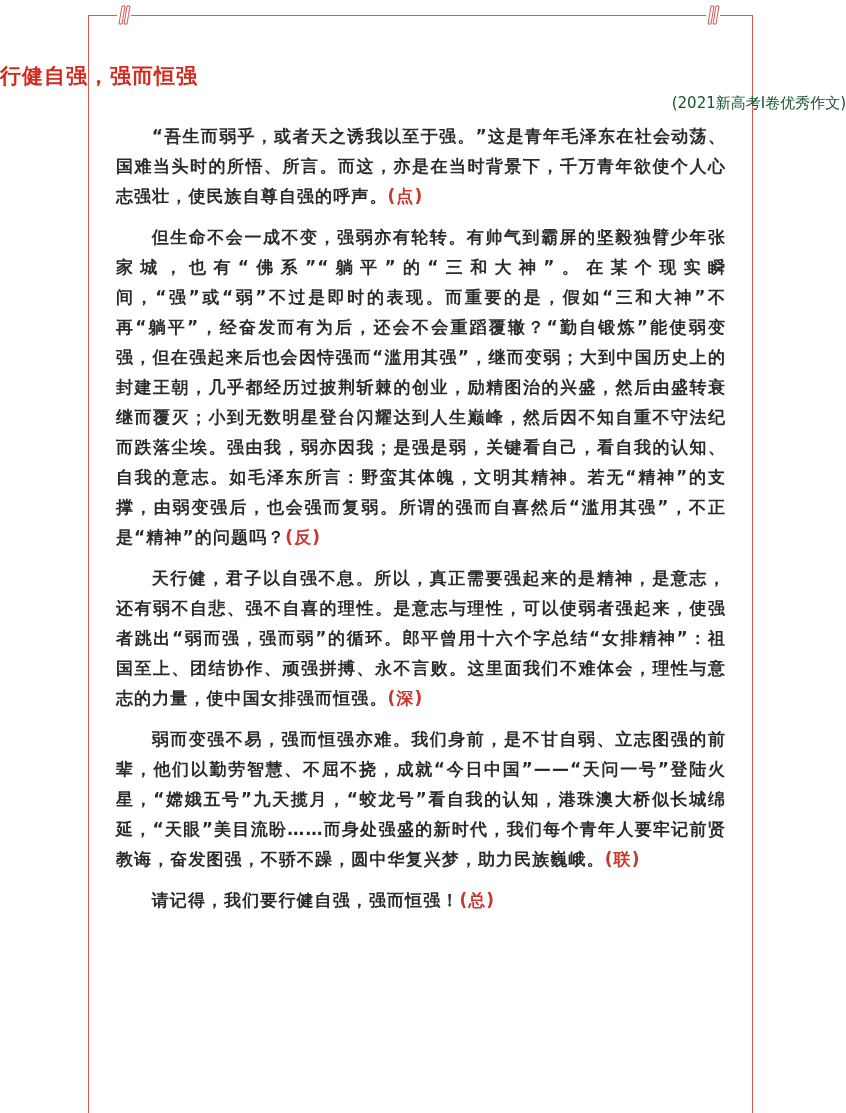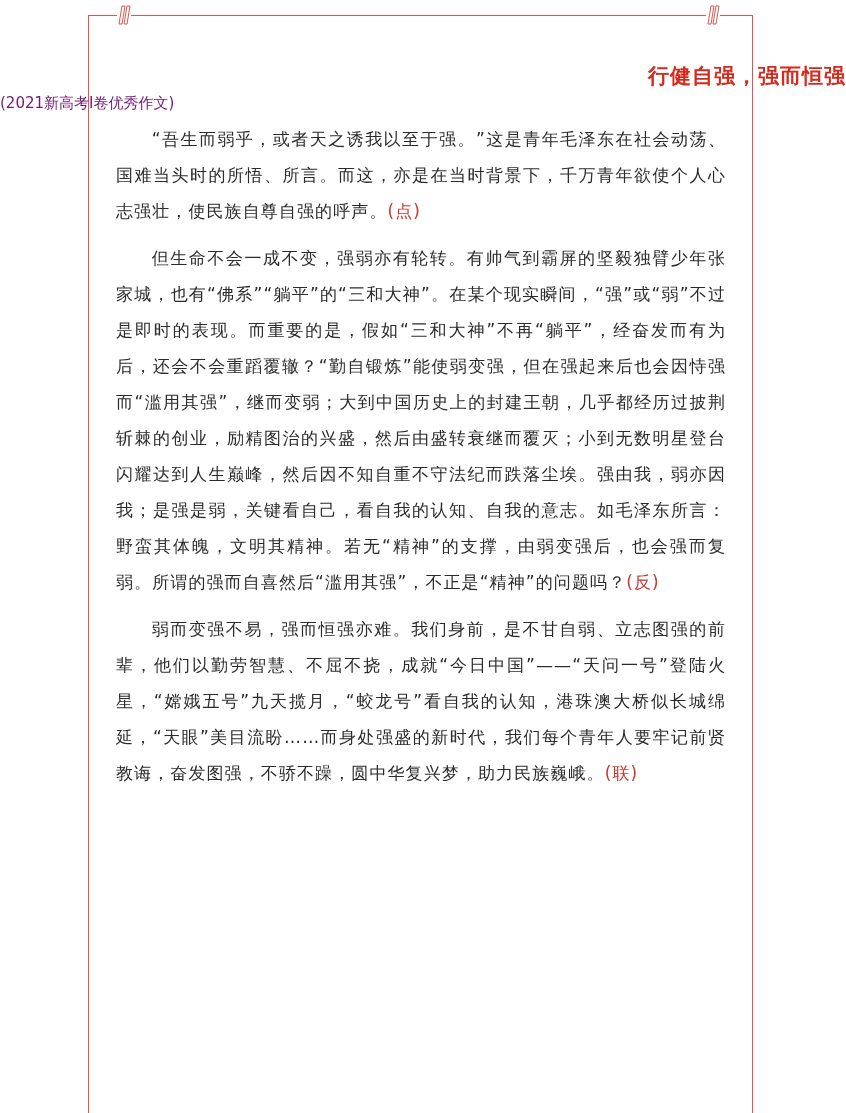--- a/index.html
+++ b/index.html
@@ -20,38 +20,39 @@
     .clip {
       position: absolute; top: 5px;
       width: 14px; height: 20px;
     }
     .clip svg { width: 14px; height: 20px; display: block; }
     .clip-left { left: 117px; }
     .clip-right { left: 706px; }
 
     .title {
       position: absolute; left: 0; width: 846px; top: 62px;
-      text-align: right;
+      text-align: left;
       font-size: 21px; font-weight: bold;
       color: #d42a1e;
       letter-spacing: 1px;
     }
     .subtitle {
       position: absolute; left: 0; width: 846px; top: 94px;
-      text-align: left;
+      text-align: right;
       font-size: 15px;
-      color: #701a75;
+      color: #14532d;
     }
     .body-text {
       position: absolute; left: 116px; top: 121px;
       width: 610px;
       font-size: 17px;
-      line-height: 36px;
+      line-height: 30px;
       letter-spacing: 1.1px;
       text-align: justify;
+      font-weight: bold;
     }
     .para {
       margin: 0 0 11px 0;
       text-indent: 2.1em;
     }
     .marker { color: #c8382d; }
   </style>
 </head>
 <body>
 
@@ -71,14 +72,16 @@
     <polygon points="10,1 13,1 10,19 7,19" fill="#ffffff" stroke="#d9574f" stroke-width="1"></polygon>
   </svg>
 </span>
 
 <div class="title">行健自强，强而恒强</div>
 <div class="subtitle">(2021新高考I卷优秀作文)</div>
 
 <div class="body-text">
   <p class="para"><span>“吾生而弱乎，或者天之诱我以至于强。”这是青年毛泽东在社会动荡、国难当头时的所悟、所言。而这，亦是在当时背景下，千万青年欲使个人心志强壮，使民族自尊自强的呼声。</span><span class="marker">(点)</span></p>
   <p class="para"><span>但生命不会一成不变，强弱亦有轮转。有帅气到霸屏的坚毅独臂少年张家城，也有“佛系”“躺平”的“三和大神”。在某个现实瞬间，“强”或“弱”不过是即时的表现。而重要的是，假如“三和大神”不再“躺平”，经奋发而有为后，还会不会重蹈覆辙？“勤自锻炼”能使弱变强，但在强起来后也会因恃强而“滥用其强”，继而变弱；大到中国历史上的封建王朝，几乎都经历过披荆斩棘的创业，励精图治的兴盛，然后由盛转衰继而覆灭；小到无数明星登台闪耀达到人生巅峰，然后因不知自重不守法纪而跌落尘埃。强由我，弱亦因我；是强是弱，关键看自己，看自我的认知、自我的意志。如毛泽东所言：野蛮其体魄，文明其精神。若无“精神”的支撑，由弱变强后，也会强而复弱。所谓的强而自喜然后“滥用其强”，不正是“精神”的问题吗？</span><span class="marker">(反)</span></p>
+  <p class="para"><span>天行健，君子以自强不息。所以，真正需要强起来的是精神，是意志，还有弱不自悲、强不自喜的理性。是意志与理性，可以使弱者强起来，使强者跳出“弱而强，强而弱”的循环。郎平曾用十六个字总结“女排精神”：祖国至上、团结协作、顽强拼搏、永不言败。这里面我们不难体会，理性与意志的力量，使中国女排强而恒强。</span><span class="marker">(深)</span></p>
   <p class="para"><span>弱而变强不易，强而恒强亦难。我们身前，是不甘自弱、立志图强的前辈，他们以勤劳智慧、不屈不挠，成就“今日中国”——“天问一号”登陆火星，“嫦娥五号”九天揽月，“蛟龙号”看自我的认知，港珠澳大桥似长城绵延，“天眼”美目流盼……而身处强盛的新时代，我们每个青年人要牢记前贤教诲，奋发图强，不骄不躁，圆中华复兴梦，助力民族巍峨。</span><span class="marker">(联)</span></p>
+  <p class="para"><span>请记得，我们要行健自强，强而恒强！</span><span class="marker">(总)</span></p>
 </div>
 
 </body></html>

